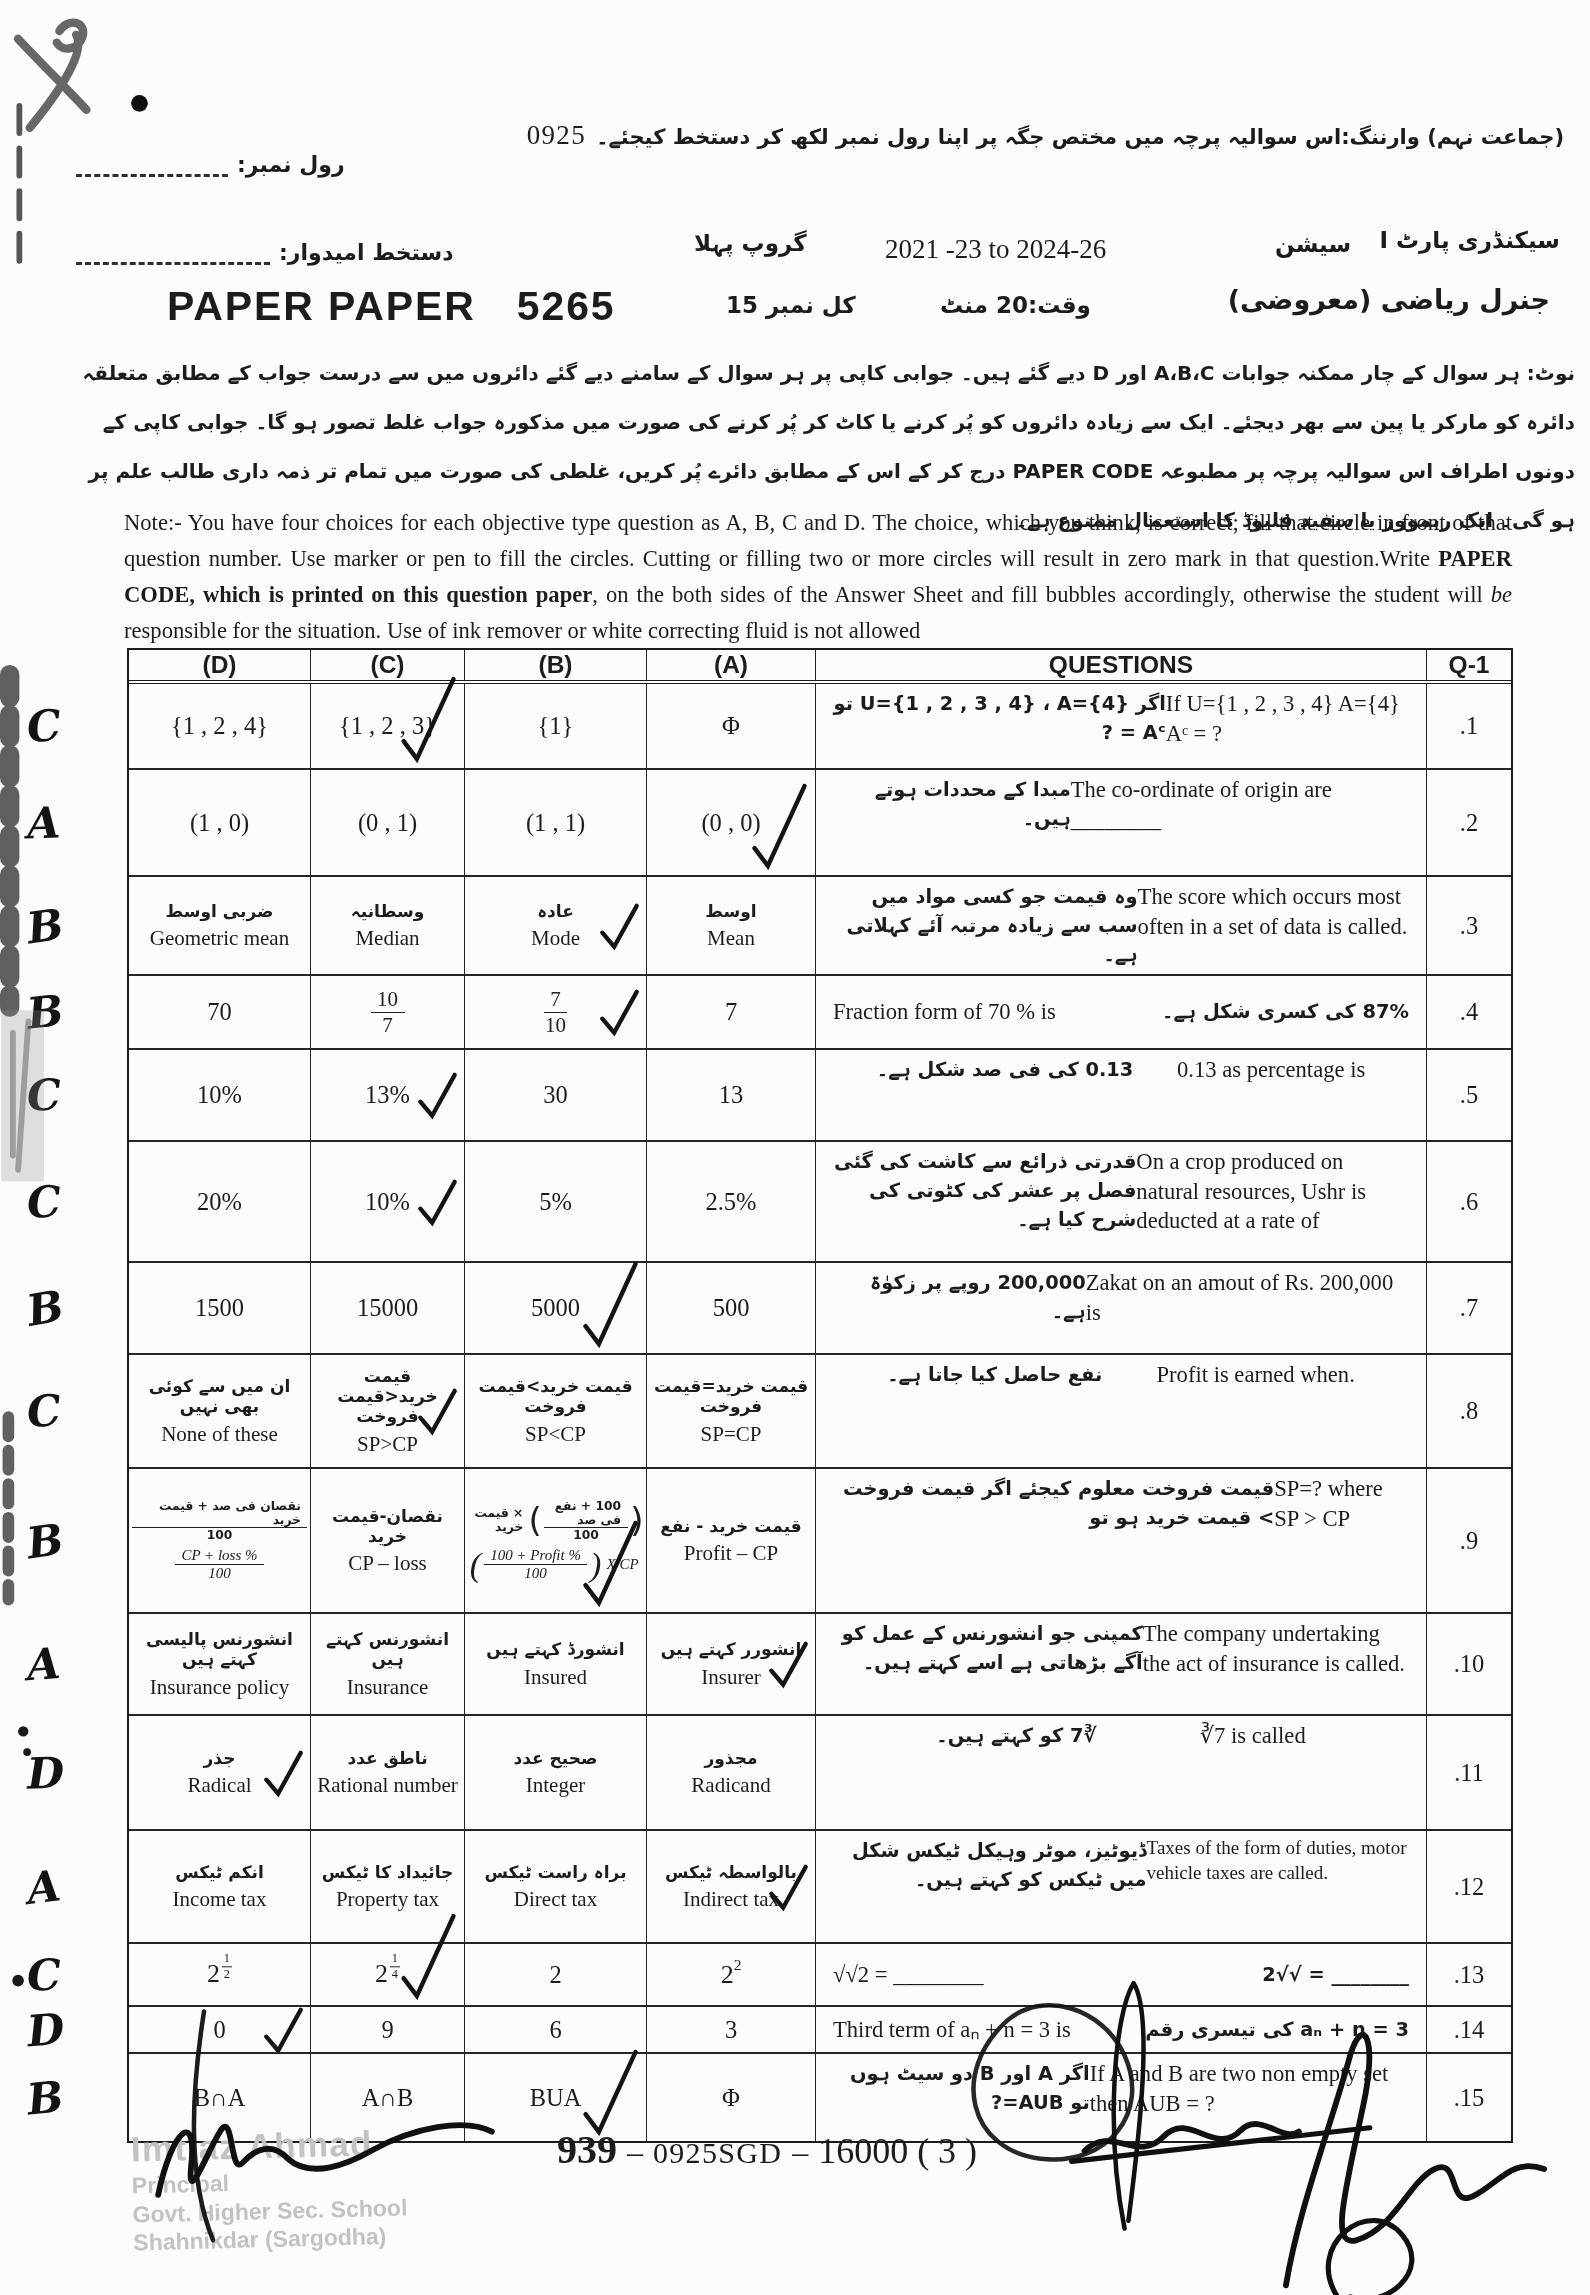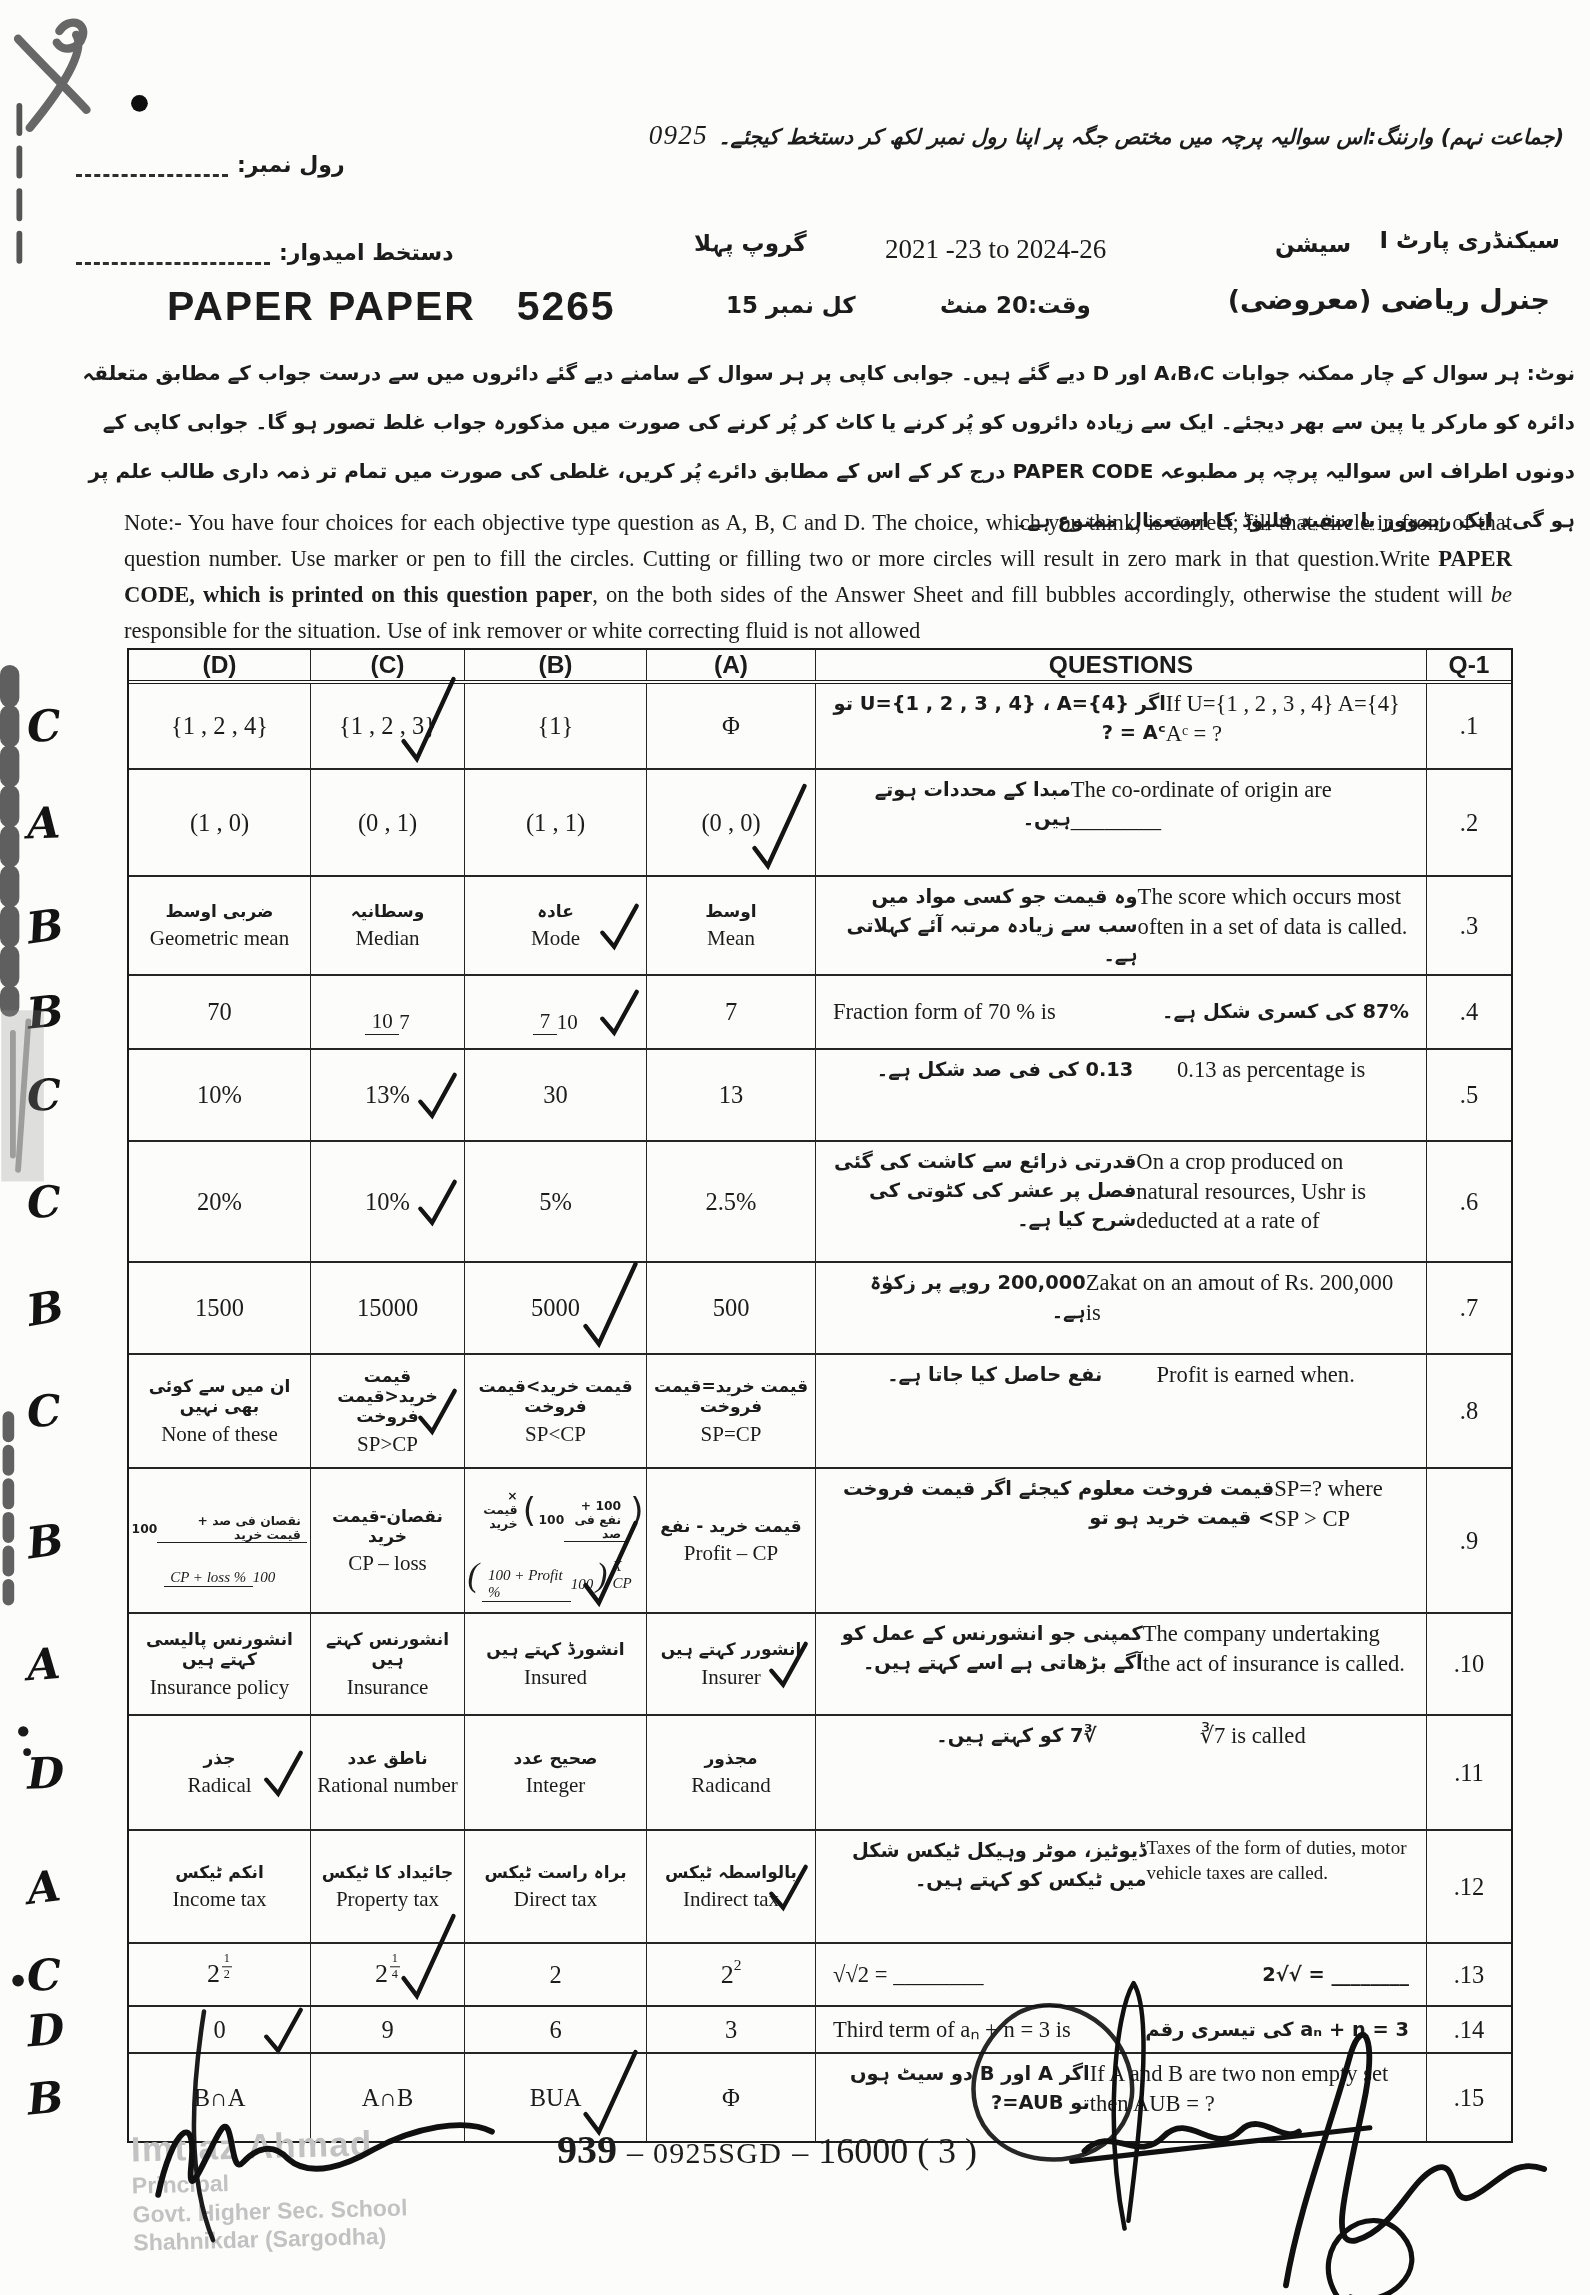--- a/index.html
+++ b/index.html
@@ -1,21 +1,21 @@
 <!DOCTYPE html>
 <html lang="en" style="font-size:10.3px"><head>
 <meta charset="utf-8">
 <style>
   html,body{margin:0;padding:0;background:#e8e8e8;}
   .page{position:relative;width:1590px;height:2295px;background:#fcfcfb;overflow:hidden;
         font-family:"Liberation Serif",serif;color:#1c1c1c;}
   .abs{position:absolute;}
   .urdu{font-family:"DejaVu Sans",sans-serif;font-weight:bold;}
   
-  .warn-line{top:120px;right:26px;display:flex;align-items:baseline;gap:10.3px;font-style:italic;}
+  .warn-line{top:120px;right:26px;display:flex;align-items:baseline;gap:10.3px;}
   .warn-code{font-size:27px;letter-spacing:1.3px;}
   .warn-urdu{font-size:21px;}
   .fieldline{display:flex;align-items:flex-end;gap:9px;}
   .roll{left:76px;top:152px;}
   .sig{left:76px;top:240px;}
   .dashes{display:inline-block;border-bottom:3.2px dashed #2e2e2e;height:13px;}
   .d1{width:152px;} .d2{width:194px;}
   .fieldlabel{font-size:22px;}
   .secpart{right:30px;top:227px;font-size:23px;}
   .sess{left:1275px;top:231px;font-size:23px;}
@@ -40,21 +40,21 @@
   .thead .cell{display:flex;align-items:center;justify-content:center;
                font-family:"Liberation Sans",sans-serif;font-weight:bold;font-size:24.5px;}
   .brow + .brow{border-top:2.3px solid #252525;}
   .cell{position:relative;}
   .opt{display:flex;flex-direction:column;align-items:center;justify-content:center;gap:5.2px;
        padding:3.9px 2.6px;overflow:visible;}
   .opt-val{font-size:24.5px;}
   .opt-urdu{font-size:17px;text-align:center;}
   .opt-en{font-size:21px;text-align:center;line-height:1.15;}
   .frac{display:inline-flex;align-items:center;gap:2.6px;}
-  .fstack{display:inline-flex;flex-direction:row;align-items:center;margin-top:20px;}
+  .fstack{display:inline-flex;flex-direction:column;align-items:center;}
   .fn{border-bottom:1.9px solid #1f1f1f;padding:0 6.5px;}
   .frac-v{font-size:21px;}
   .frac-u{font-family:"DejaVu Sans",sans-serif;font-weight:bold;font-size:12.3px;direction:rtl;}
   .frac-e{font-size:15px;font-style:italic;}
   .par{font-size:34px;font-weight:400;line-height:1;}
   .fpost{font-size:inherit;padding:0 2.6px;}
   .sup-val{font-size:26px;display:inline-flex;align-items:flex-start;}
   .sup-frac{display:inline-flex;flex-direction:column;align-items:center;font-size:12.3px;
             transform:translateY(-7.7px);margin-left:1.9px;}
   .sup-frac .sn{border-bottom:1.3px solid #1f1f1f;padding:0 1.9px;}

